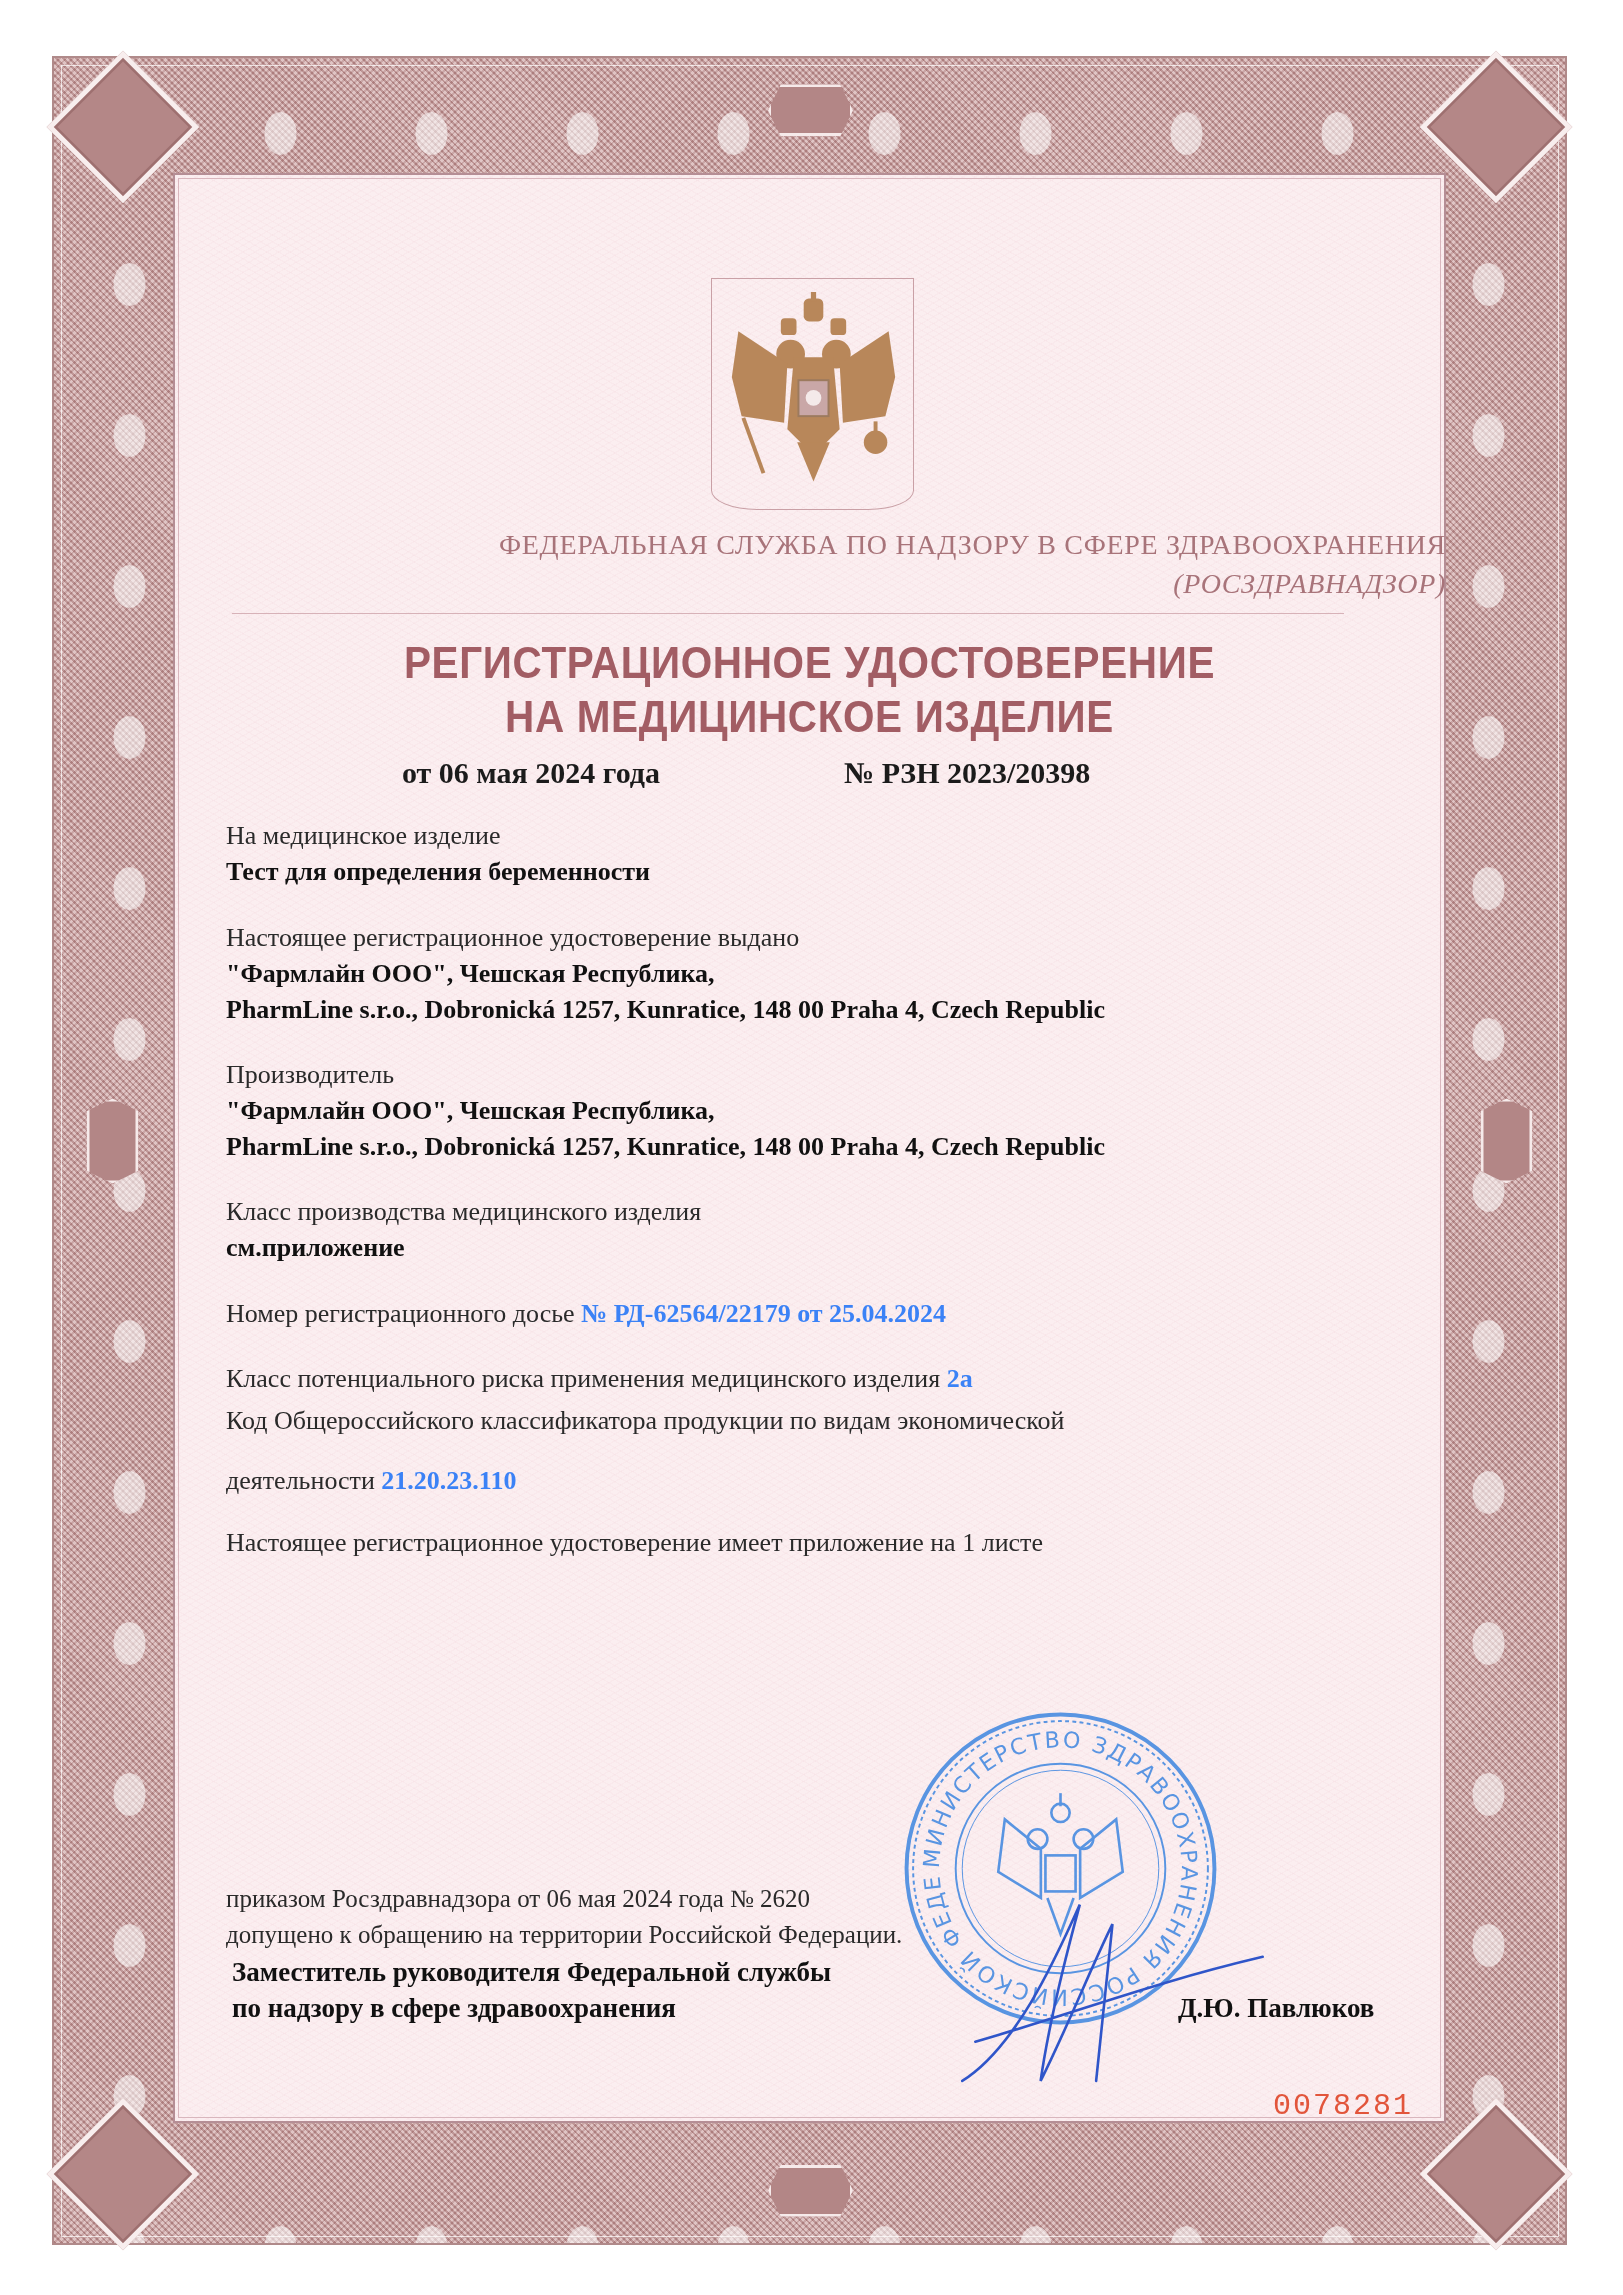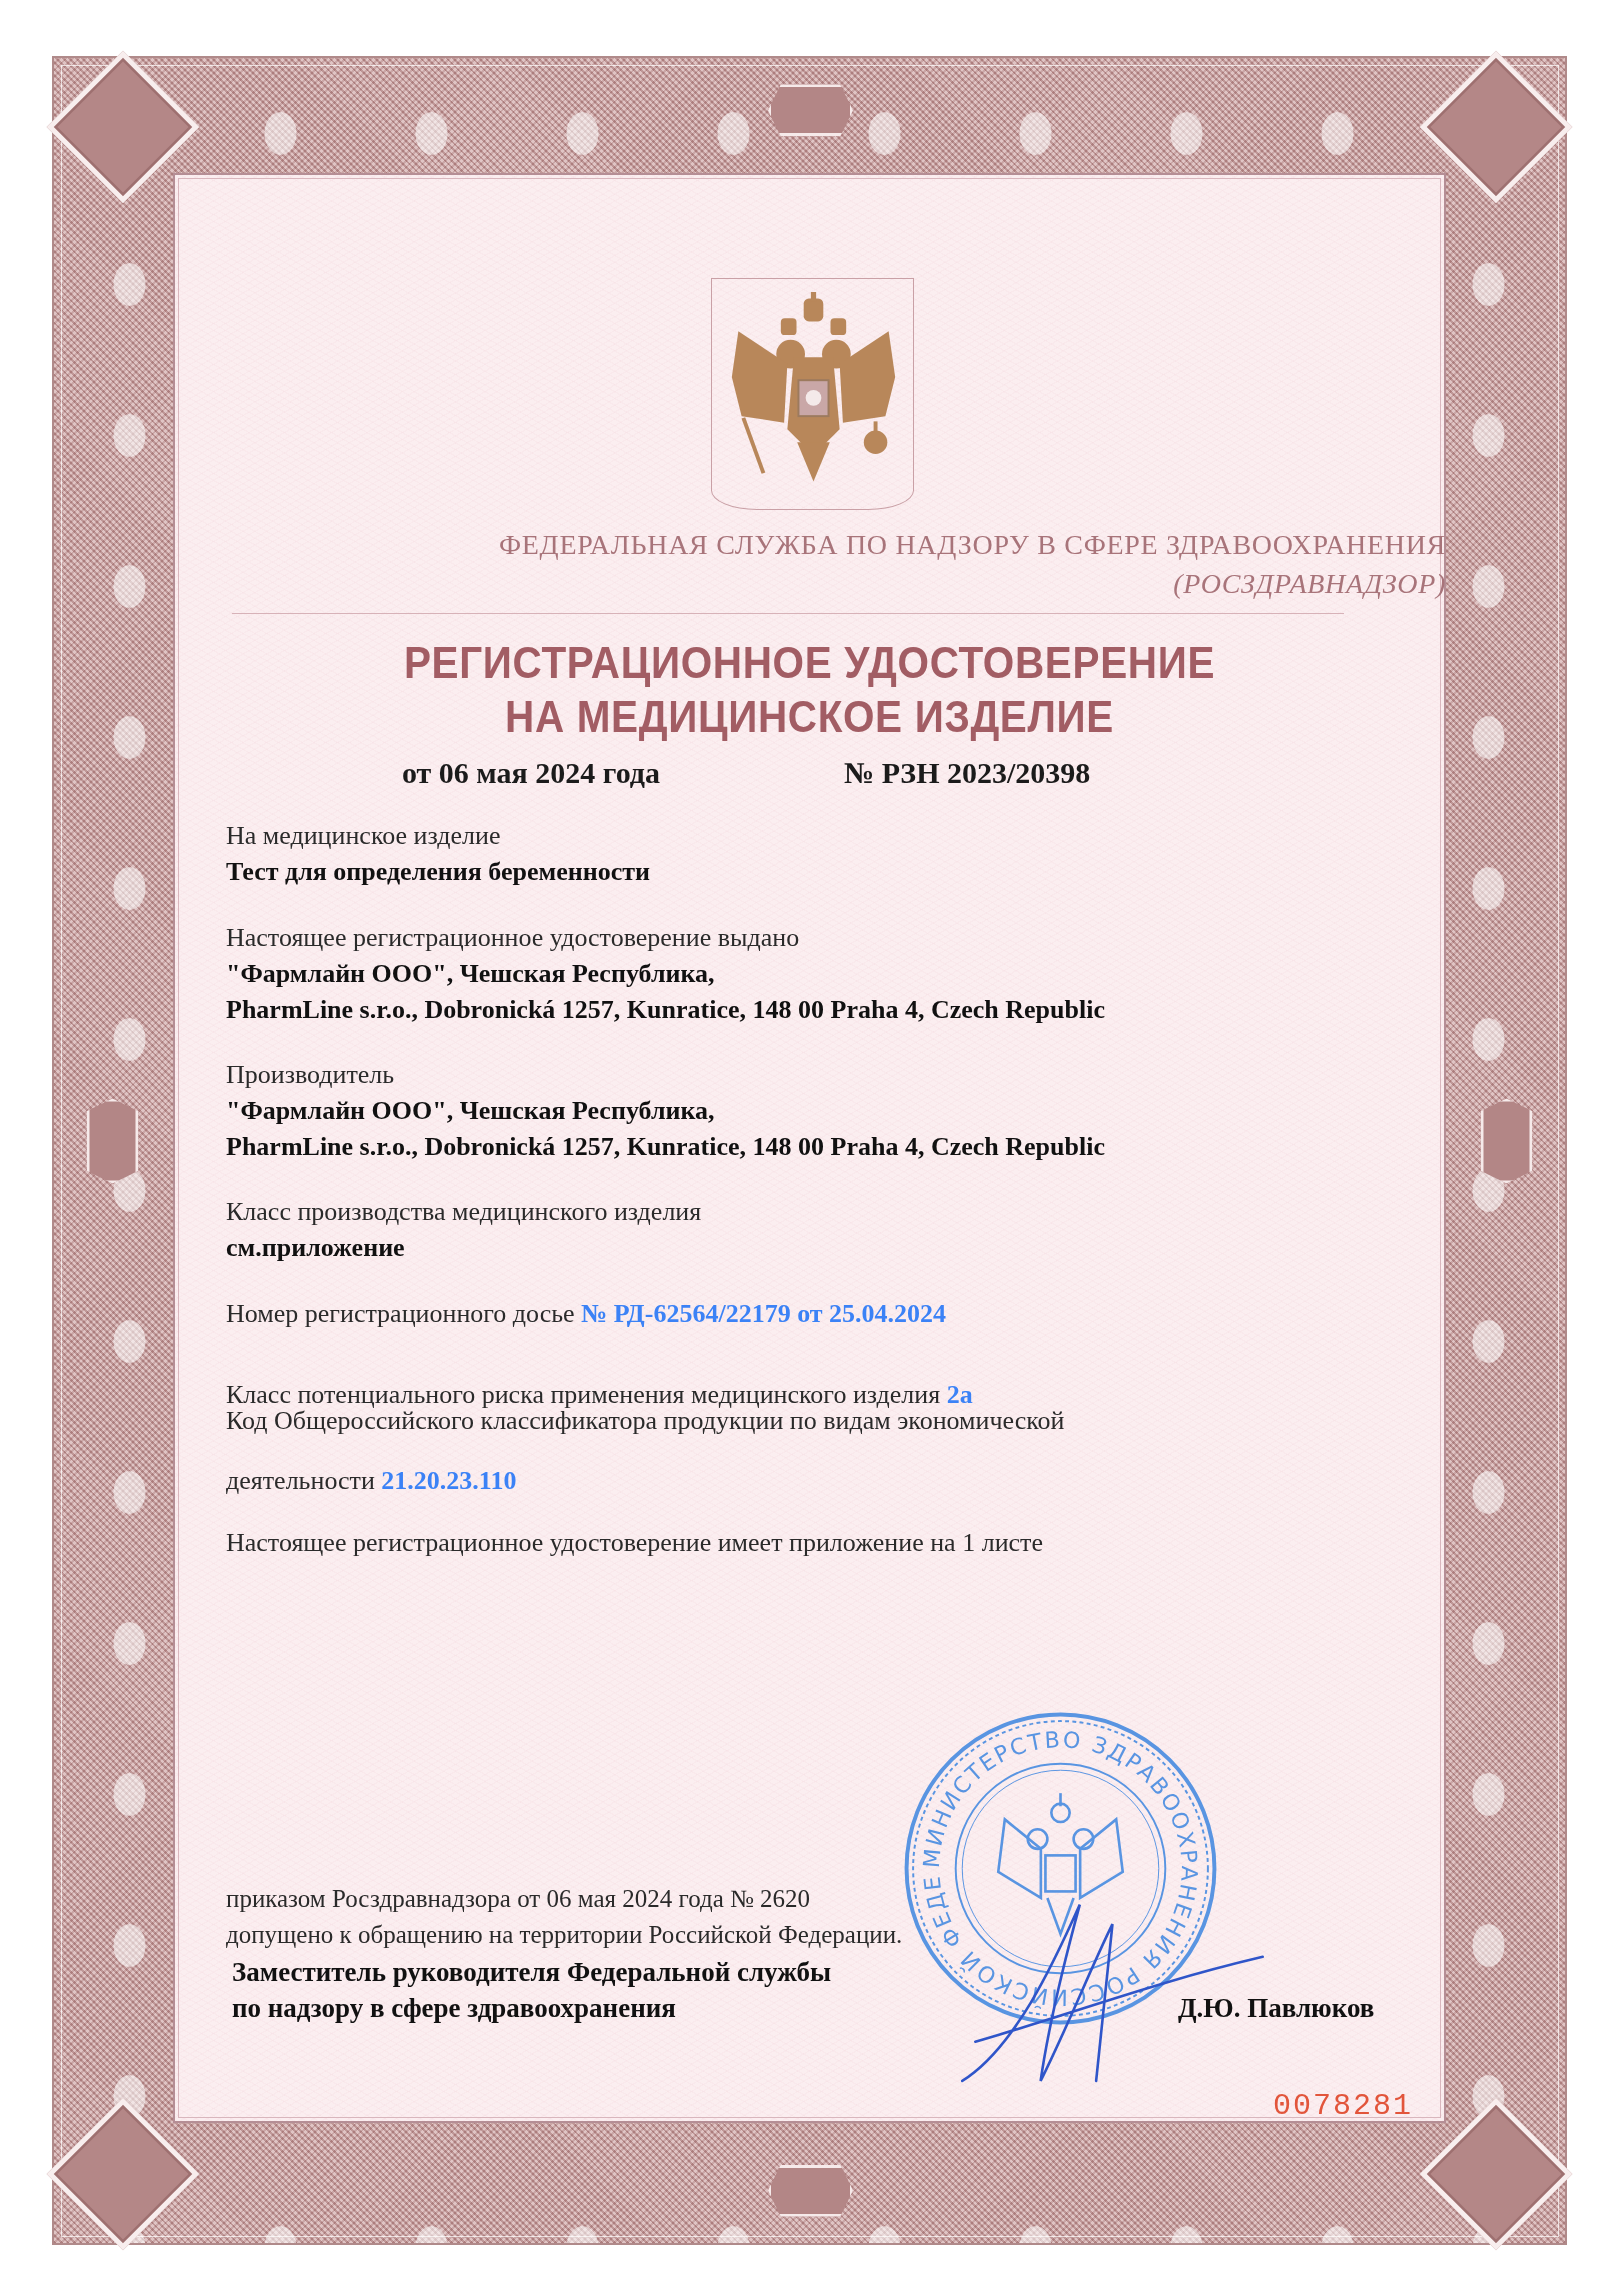--- a/index.html
+++ b/index.html
@@ -180,21 +180,21 @@
 <div class="txt bold" style="top:1096px;">"Фармлайн ООО", Чешская Республика,</div>
 <div class="txt bold" style="top:1132px;">PharmLine s.r.o., Dobronická 1257, Kunratice, 148 00 Praha 4, Czech Republic</div>
 
 <div class="txt" style="top:1197px;">Класс производства медицинского изделия</div>
 <div class="txt bold" style="top:1233px;">см.приложение</div>
 
 <div class="txt" style="top:1299px;">
   <span>Номер регистрационного досье </span><b>№ РД-62564/22179 от 25.04.2024</b>
 </div>
 
-<div class="txt" style="top:1364px;margin-top:16px;">
+<div class="txt" style="top:1364px;">
   <span>Класс потенциального риска применения медицинского изделия </span><b>2а</b>
 </div>
 
 <div class="txt" style="top:1378px;margin-top:28px;">Код Общероссийского классификатора продукции по видам экономической</div>
 <div class="txt" style="top:1466px;">
   <span>деятельности </span><b>21.20.23.110</b>
 </div>
 
 <div class="txt" style="top:1528px;">Настоящее регистрационное удостоверение имеет приложение на 1 листе</div>
 

